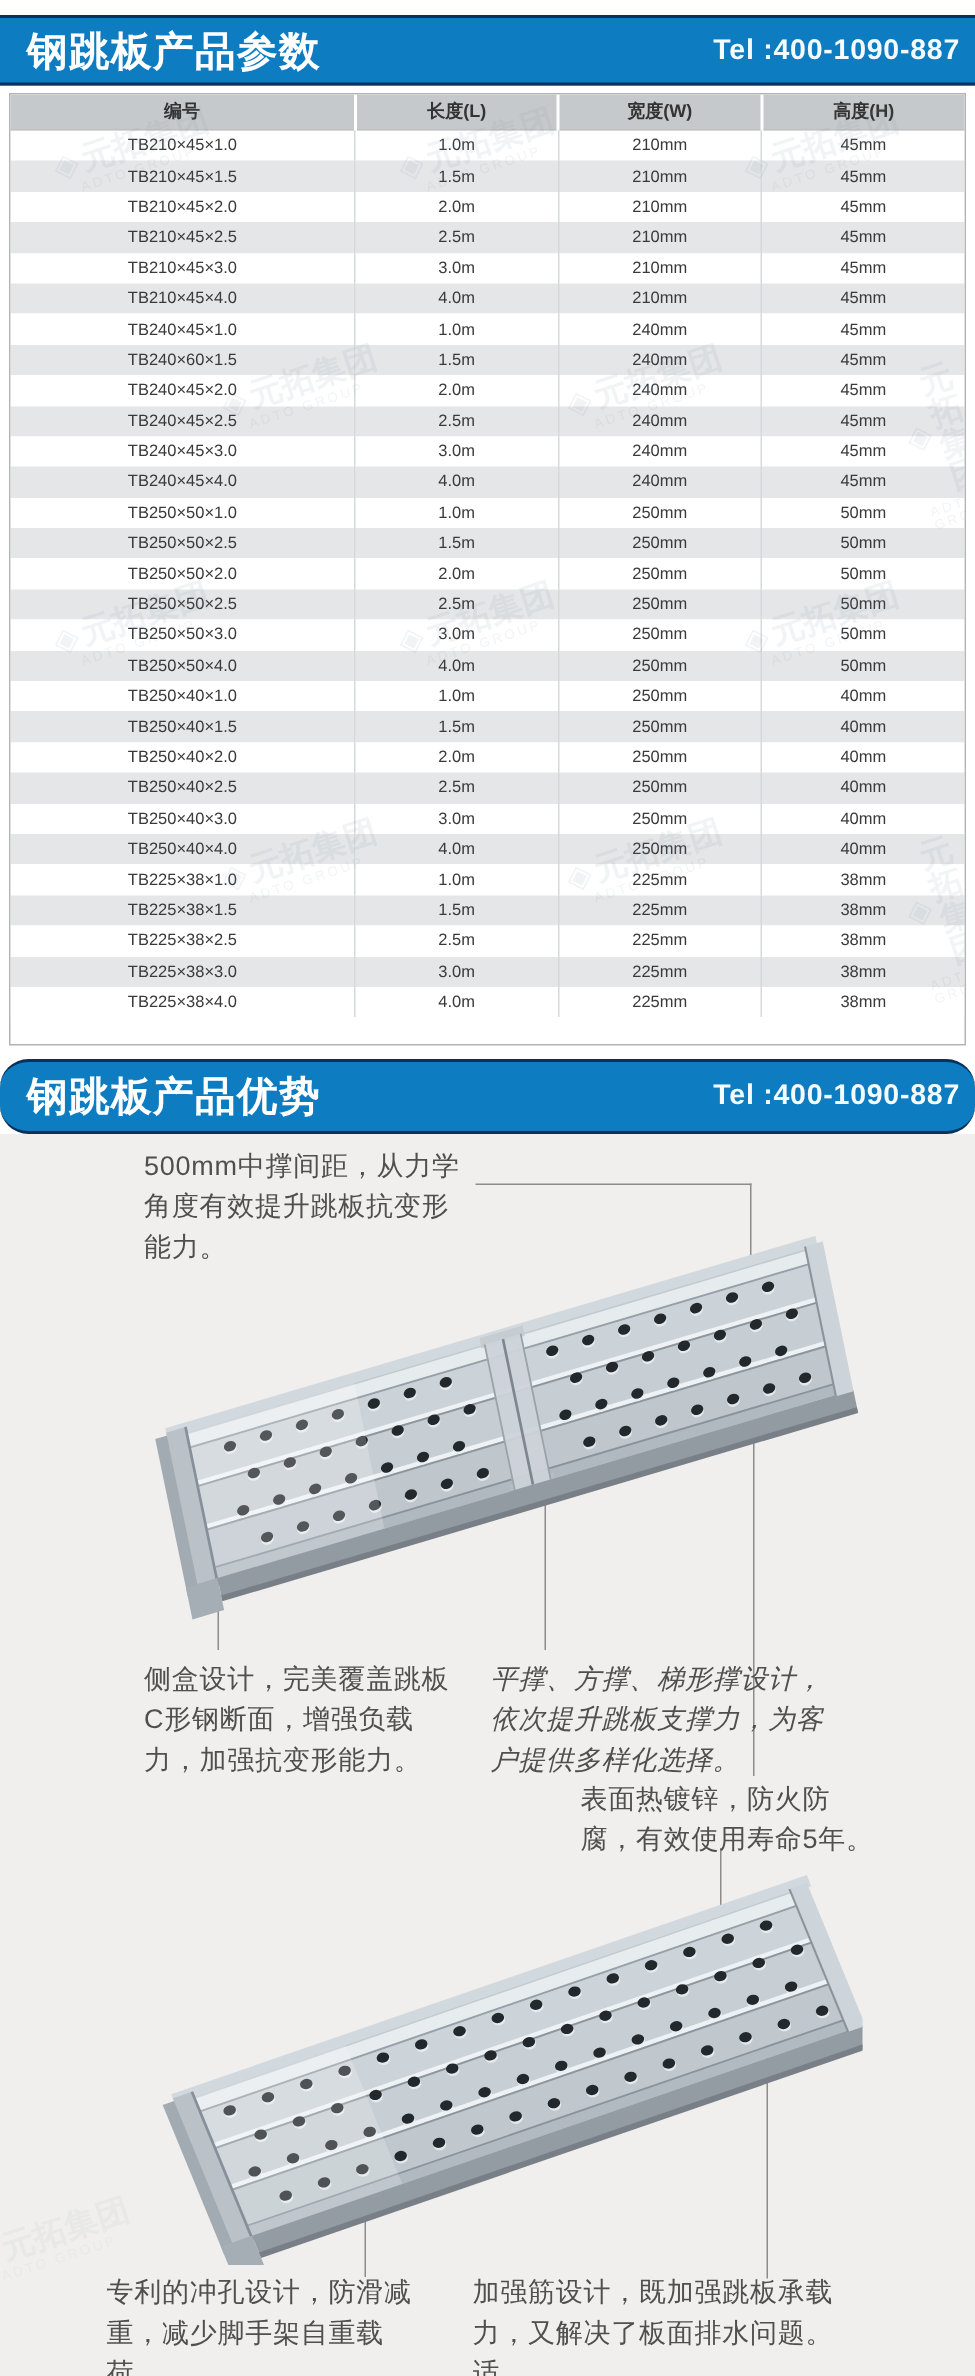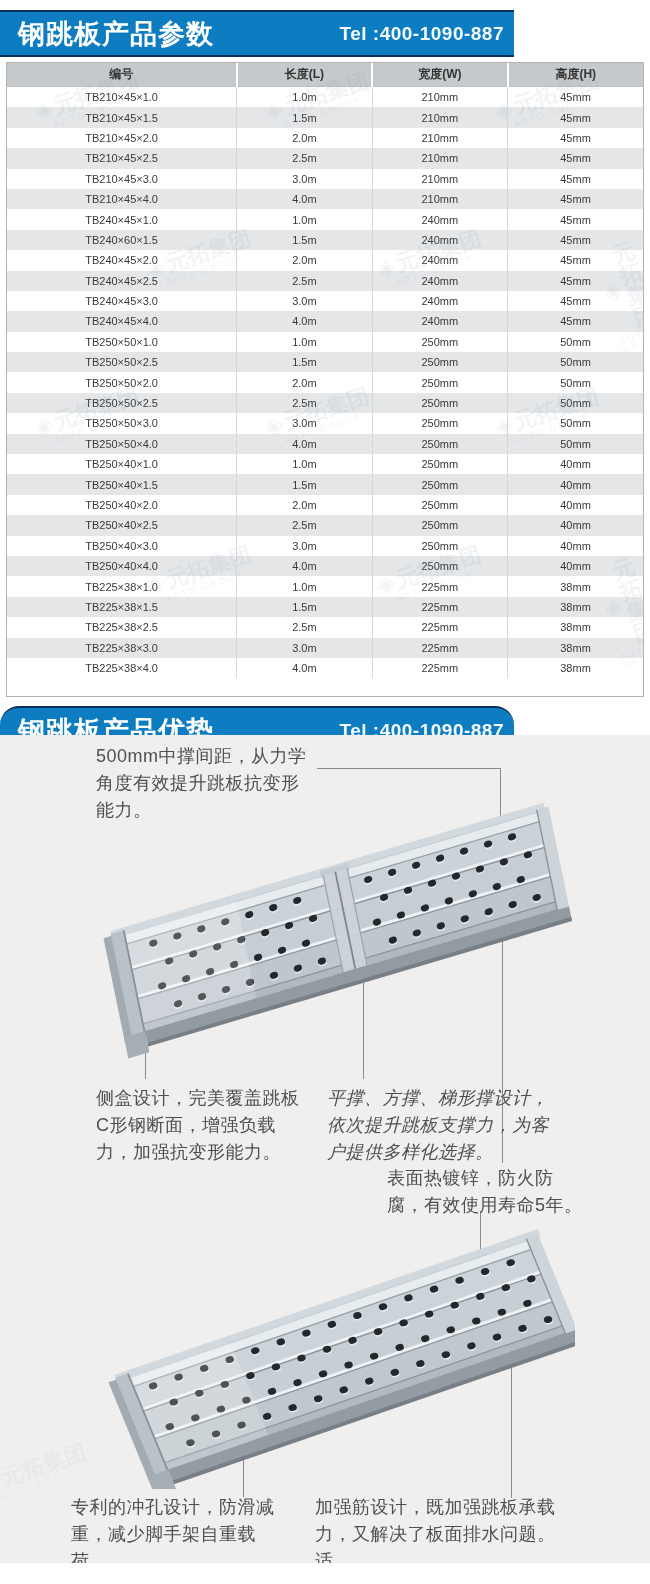--- a/index.html
+++ b/index.html
@@ -2,21 +2,21 @@
 <html><head>
 <meta charset="utf-8">
 <style>
   html,body{margin:0;padding:0;}
   body{
     width:650px;height:1584px;position:relative;overflow:hidden;
     background:#ffffff;
     font-family:"Liberation Sans","DejaVu Sans",sans-serif;
   }
   .band{
-    position:absolute;left:0;width:514px;height:50px;box-sizing:border-box;
+    position:absolute;left:0;width:650px;height:50px;box-sizing:border-box;
     background:#0e7cc1;border-top:2px solid #0a3158;border-bottom:2px solid #0a3158;
     display:flex;align-items:center;justify-content:space-between;
     padding:0 10px 0 18px;
   }
   .band1{top:10px;height:47px;}
   .band2{top:706px;height:50px;border-radius:19px;}
   .band-title{font-size:27px;font-weight:bold;color:#ffffff;letter-spacing:1px;white-space:nowrap;}
   .band-tel{font-size:19px;font-weight:bold;color:#f4fbff;white-space:nowrap;letter-spacing:0.5px;}
 
   .spec-table-wrap{
@@ -42,21 +42,21 @@
   .watermark-layer{position:absolute;left:0;top:0;width:100%;height:100%;pointer-events:none;}
   .wm{
     position:absolute;opacity:0.10;color:#7e93a4;transform:rotate(-18deg);
     display:flex;flex-direction:column;align-items:center;line-height:1;
   }
   .wm .wm-main{display:flex;align-items:center;gap:3px;font-size:22px;font-weight:bold;}
   .wm .wm-sub{font-size:9px;letter-spacing:2px;margin-top:2px;}
   .wm-low{opacity:0.07;}
 
   .lower{
-    position:absolute;left:0;top:735px;width:650px;height:828px;
+    position:absolute;left:0;top:756px;width:650px;height:828px;
     background:#f0efed;overflow:hidden;
   }
   .anno{
     position:absolute;font-size:18px;line-height:27px;color:#4f4f4f;
     white-space:pre-line;letter-spacing:0.5px;
   }
   .callout{position:absolute;background:#8c8c8c;}
   .plank{position:absolute;pointer-events:none;}
 </style>
 </head>

